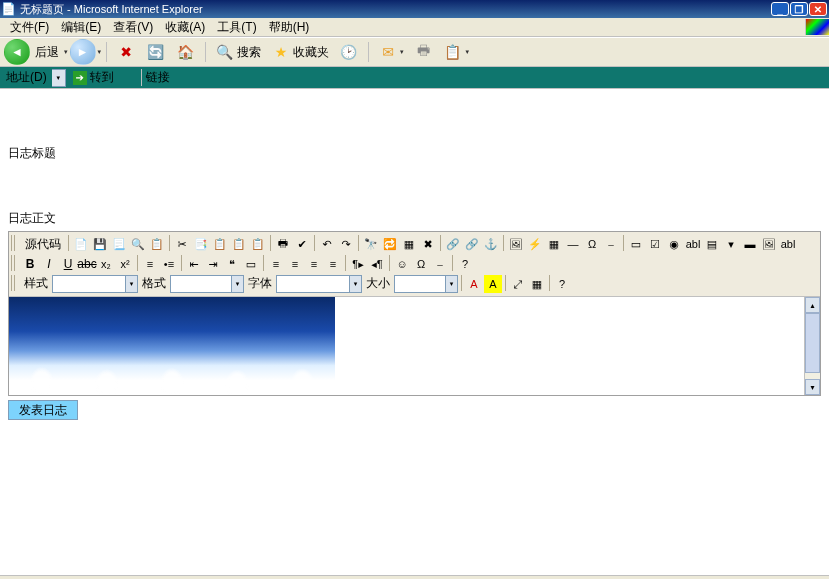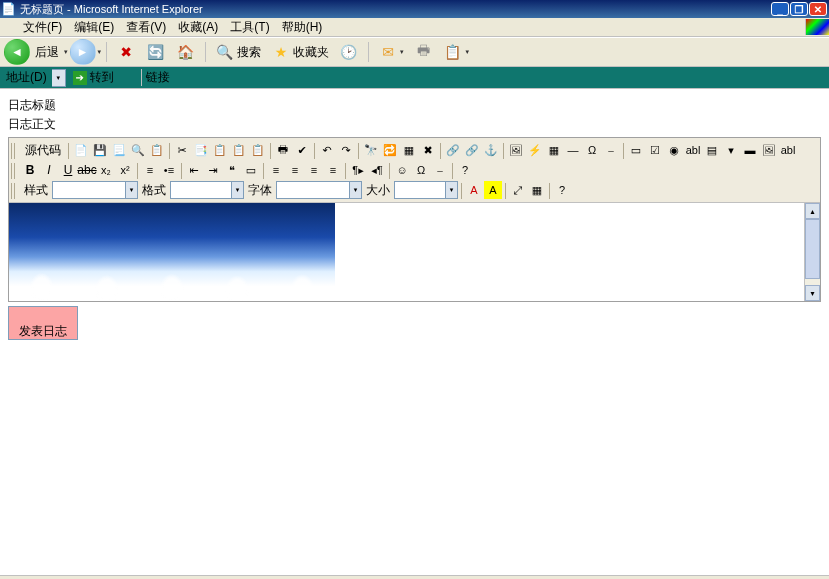--- a/index.html
+++ b/index.html
@@ -6,21 +6,21 @@
 body { width: 829px; height: 579px; background: #fff; overflow: hidden; }
 
 .titlebar { height: 18px; background: linear-gradient(to bottom, #0a246a, #3a6ea5); display: flex; align-items: center; padding: 0 2px; color: #fff; }
 .titlebar .icon { width: 14px; height: 14px; margin-right: 4px; display: flex; align-items: center; justify-content: center; }
 .titlebar .title { flex: 1; font-size: 11px; white-space: nowrap; }
 .titlebar .winbtn { width: 18px; height: 14px; margin-left: 1px; border: 1px solid #fff; border-radius: 3px; display: flex; align-items: center; justify-content: center; font-size: 10px; font-weight: bold; cursor: pointer; }
 .btn-min { background: #1c5fbf; }
 .btn-max { background: #1c5fbf; }
 .btn-close { background: #e83c26; }
 
-.menubar { height: 19px; background: #ece9d8; border-bottom: 1px solid #c0c0c0; display: flex; align-items: center; padding-left: 17px; }
+.menubar { height: 19px; background: #ece9d8; border-bottom: 1px solid #c0c0c0; display: flex; align-items: center; padding-left: 4px; }
 .menubar .menuitem { padding: 2px 6px; cursor: pointer; }
 .menubar .win-logo { margin-left: auto; width: 24px; height: 16px; background: linear-gradient(135deg,#f00,#0f0,#00f,#ff0); border-left: 1px solid #c0c0c0; }
 
 .navbar { height: 30px; background: #ece9d8; border-top: 1px solid #fff; border-bottom: 1px solid #c0c0c0; display: flex; align-items: center; padding: 0 4px; gap: 2px; }
 .navbtn { height: 22px; min-width: 22px; border: 1px solid transparent; border-radius: 3px; display: flex; align-items: center; justify-content: center; padding: 0 3px; cursor: pointer; gap: 2px; }
 .navbtn.round { width: 26px; height: 26px; border-radius: 50%; }
 .back-btn { background: radial-gradient(circle at 30% 30%, #6fd870, #1a9e1a); color: #fff; }
 .back-label { padding: 0 3px; }
 .dropdown-arrow { font-size: 7px; color: #333; }
 .fwd-btn { background: radial-gradient(circle at 30% 30%, #d0e8ff, #7ab0e0); color: #fff; }
@@ -39,45 +39,45 @@
 .addrbar .label { padding: 0 2px; }
 .addrbar .url-box { flex: 1; height: 18px; background: #fff; border: 1px solid #7f9db9; display: flex; align-items: center; padding: 0 2px; }
 .addrbar .url-box .page-ico { width: 14px; height: 14px; margin-right: 3px; background: #e6eefb; border: 1px solid #6a8dc0; }
 .addrbar .url-box input { flex: 1; border: none; outline: none; font-size: 11px; }
 .addrbar .url-dd { width: 14px; height: 18px; background: #dbe4ee; border: 1px solid #7f9db9; border-left: none; display: flex; align-items: center; justify-content: center; font-size: 7px; cursor: pointer; }
 .addrbar .go-btn { height: 18px; padding: 0 4px; display: flex; align-items: center; gap: 3px; cursor: pointer; }
 .addrbar .go-ico { width: 14px; height: 14px; background: #2a9e2a; color: #fff; display: flex; align-items: center; justify-content: center; font-size: 10px; }
 .addrbar .links { padding: 0 4px; border-left: 1px solid #c0c0c0; margin-left: 20px; }
 
 .content { padding: 8px; }
-.field-row { display: flex; align-items: center; gap: 4px; margin-bottom: 2px; }
+.field-row { display: flex; align-items: center; gap: 4px; margin-bottom: 2px; margin-top: 48px; }
 .field-label { }
 .field-input { width: 126px; height: 16px; border: 1px solid #7f9db9; padding: 0 2px; font-size: 11px; }
 
 .editor { border: 1px solid #a0a0a0; margin-top: 4px; }
 .editor-toolbar { background: #efebde; border-bottom: 1px solid #c0c0c0; padding: 2px; }
-.tb-row { display: flex; align-items: flex-end; flex-wrap: nowrap; gap: 1px; padding: 1px 0; }
+.tb-row { display: flex; align-items: flex-start; flex-wrap: nowrap; gap: 1px; padding: 1px 0; }
 .tb-btn { width: 18px; height: 18px; display: flex; align-items: center; justify-content: center; border: 1px solid transparent; cursor: pointer; font-size: 11px; }
 .tb-sep { width: 1px; height: 16px; background: #b0a890; margin: 0 2px; }
 .tb-lbl { padding: 0 3px; font-size: 12px; }
 .tb-select { height: 18px; border: 1px solid #7f9db9; background: #fff; display: flex; align-items: center; cursor: pointer; }
 .tb-select .val { padding: 0 2px; min-width: 0; height: 16px; }
 .tb-select .dd { width: 12px; height: 16px; background: #dbe4ee; display: flex; align-items: center; justify-content: center; font-size: 7px; border-left: 1px solid #7f9db9; }
 .handle { width: 6px; height: 16px; background: repeating-linear-gradient(90deg,#b0a890,#b0a890 1px,transparent 1px,transparent 3px); margin-right: 3px; }
 
 .editor-canvas { height: 98px; display: flex; position: relative; }
 .canvas-img { width: 326px; height: 98px; background: linear-gradient(to bottom, #0a2a6a 0%, #1a4aaa 35%, #6a9ae0 55%, #e0f0ff 70%, #fff 85%); position: relative; overflow: hidden; }
 .canvas-img::after { content: ""; position: absolute; left:0; right:0; top:55%; bottom:0; background: radial-gradient(ellipse 20px 25px at 10% 70%, rgba(255,255,255,.8) 40%, transparent 60%), radial-gradient(ellipse 20px 25px at 30% 75%, rgba(255,255,255,.8) 40%, transparent 60%), radial-gradient(ellipse 20px 25px at 50% 72%, rgba(255,255,255,.8) 40%, transparent 60%), radial-gradient(ellipse 20px 25px at 70% 76%, rgba(255,255,255,.8) 40%, transparent 60%), radial-gradient(ellipse 20px 25px at 90% 73%, rgba(255,255,255,.8) 40%, transparent 60%); }
 .canvas-blank { flex: 1; background: #fff; }
 .scrollbar { width: 16px; background: #f1efe2; border-left: 1px solid #c0c0c0; display: flex; flex-direction: column; }
 .scrollbtn { height: 16px; background: #dbe4ee; border: 1px solid #9db0cc; display: flex; align-items: center; justify-content: center; font-size: 8px; cursor: pointer; }
 .scrolltrack { flex: 1; }
 .scrollthumb { height: 60px; background: #cbd7ee; border: 1px solid #9db0cc; }
 
-.submit-btn { margin-top: 4px; height: 20px; padding: 16px 10px; border: 1px solid #7f9db9; background: #fca5a5; cursor: pointer; }
+.submit-btn { margin-top: 4px; height: 20px; padding: 0 10px; border: 1px solid #7f9db9; background: #7dd3fc; cursor: pointer; }
 
 .statusbar { position: absolute; left:0; right:0; bottom:0; height: 4px; background: #ece9d8; border-top: 1px solid #c0c0c0; }
 </style>
 </head>
 <body>
 
 <div class="titlebar">
   <span class="icon">📄</span>
   <span class="title">无标题页 - Microsoft Internet Explorer</span>
   <span class="winbtn btn-min">_</span>

